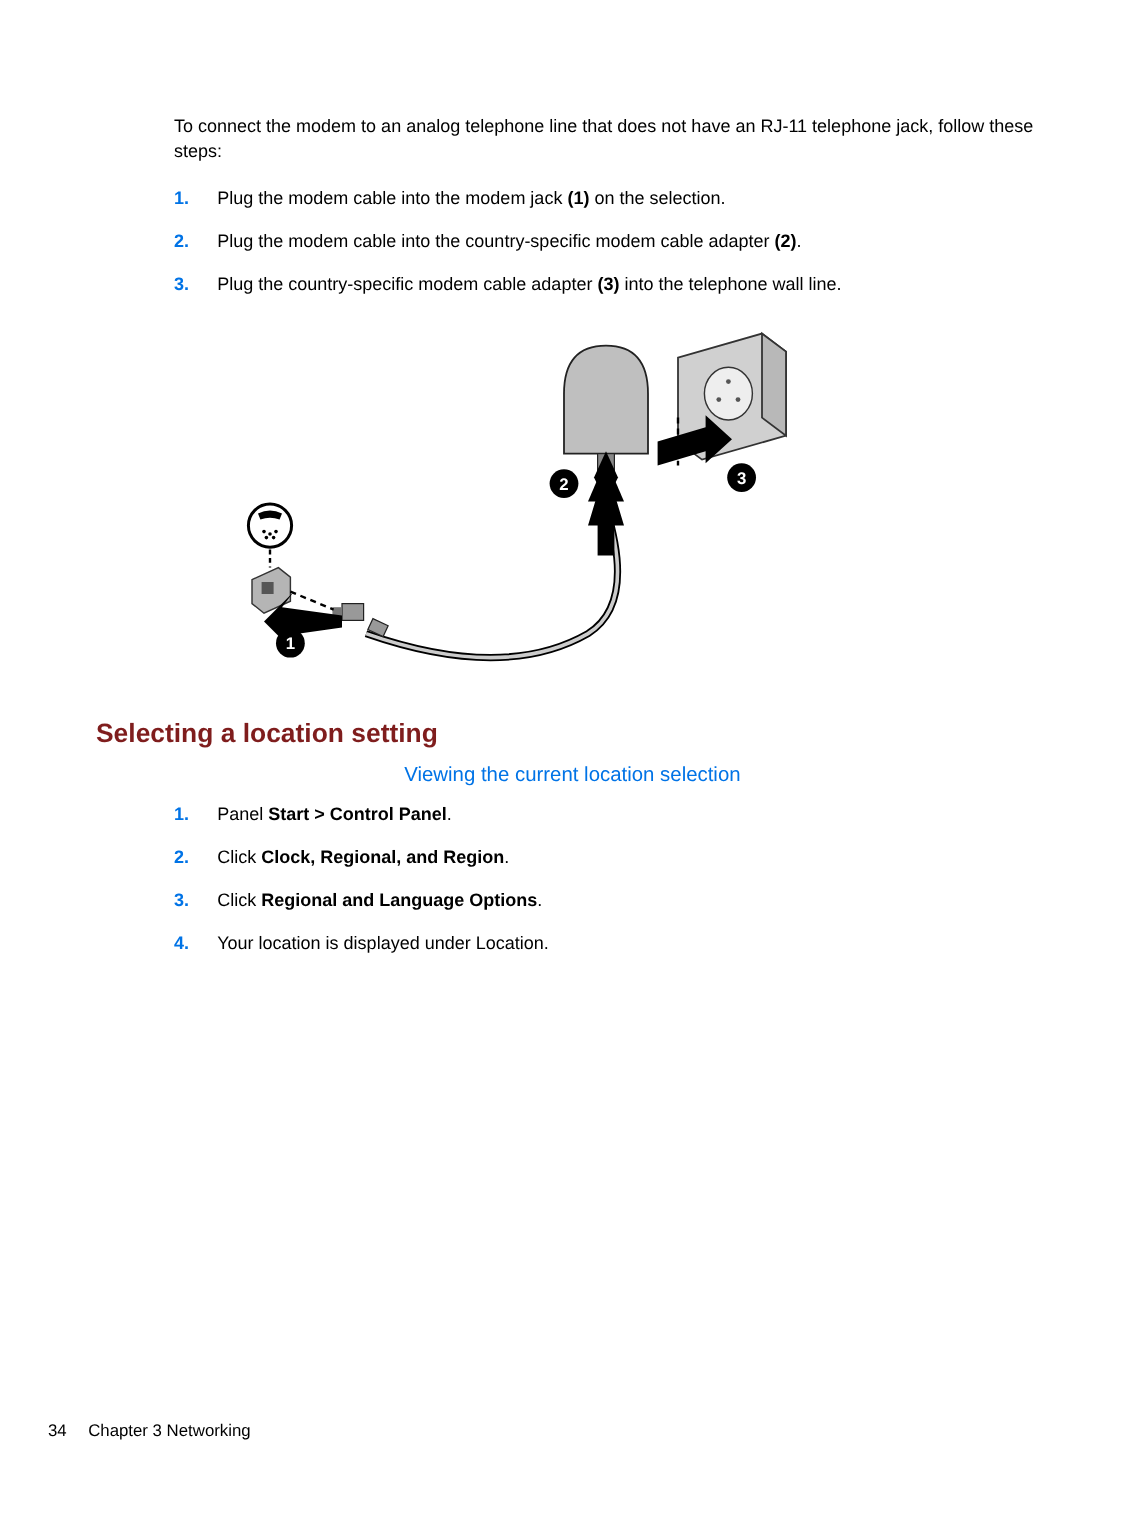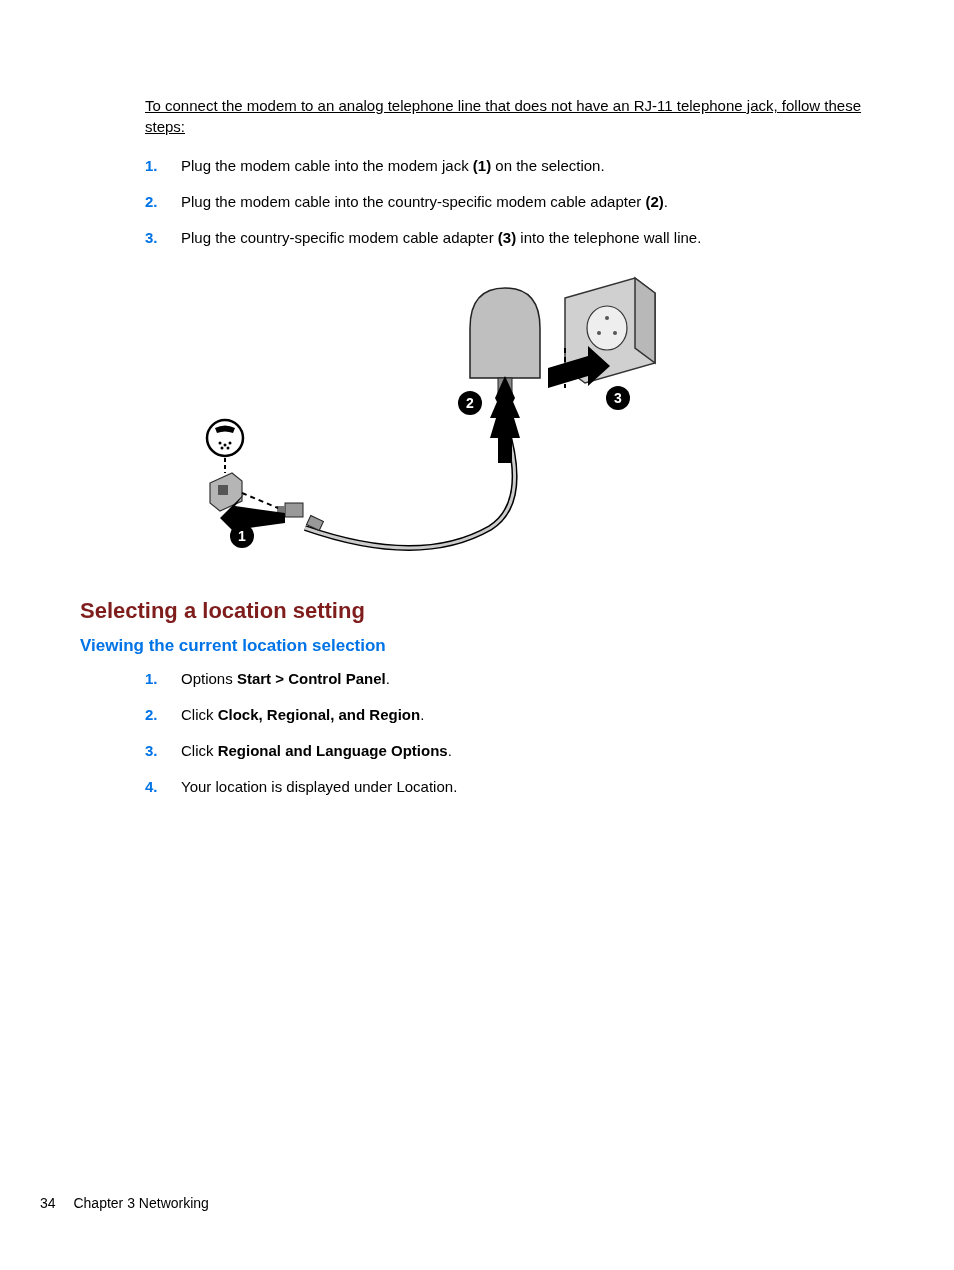--- a/index.html
+++ b/index.html
@@ -15,21 +15,20 @@
   }
   .page {
     padding: 95px 80px 0 80px;
   }
   .content-indent {
     margin-left: 65px;
   }
   p.intro {
     margin: 0 0 18px 0;
     line-height: 1.4;
-    text-decoration: underline;
   }
   ol.steps {
     list-style: none;
     padding: 0;
     margin: 0 0 18px 0;
   }
   ol.steps li {
     display: flex;
     margin-bottom: 15px;
     line-height: 1.4;
@@ -53,26 +52,27 @@
   }
   h2.section-h2 {
     color: #7f1d1d;
     font-size: 22px;
     font-weight: bold;
     margin: 28px 0 12px 0;
   }
   h3.section-h3 {
     color: #0073e6;
     font-size: 17px;
-    font-weight: bold;
+    font-weight: normal;
     margin: 10px 0 12px 0;
+    text-align: center;
   }
   .footer {
     position: absolute;
-    bottom: 59px;
+    bottom: 70px;
     left: 40px;
     font-size: 14px;
   }
   .footer .pn {
     margin-right: 14px;
   }
 </style>
 </head>
 <body>
 
@@ -173,21 +173,21 @@
 
   <h2 class="section-h2">Selecting a location setting</h2>
   <h3 class="section-h3">Viewing the current location selection</h3>
 
   <div class="content-indent">
 
     <ol class="steps">
       <li>
         <span class="num">1.</span>
         <span class="txt">
-          <span>Options </span><span class="bold">Start &gt; Control Panel</span><span>.</span>
+          <span>Panel </span><span class="bold">Start &gt; Control Panel</span><span>.</span>
         </span>
       </li>
       <li>
         <span class="num">2.</span>
         <span class="txt">
           <span>Click </span><span class="bold">Clock, Regional, and Region</span><span>.</span>
         </span>
       </li>
       <li>
         <span class="num">3.</span>

